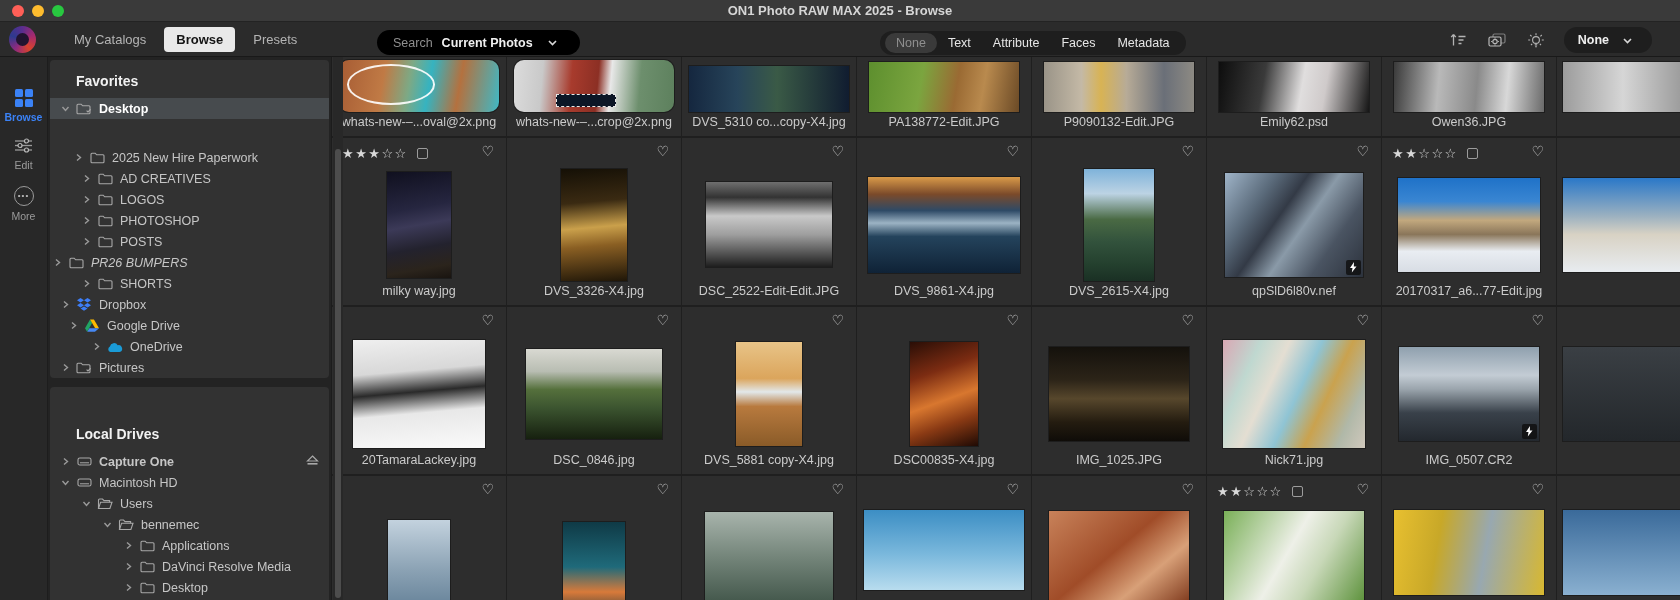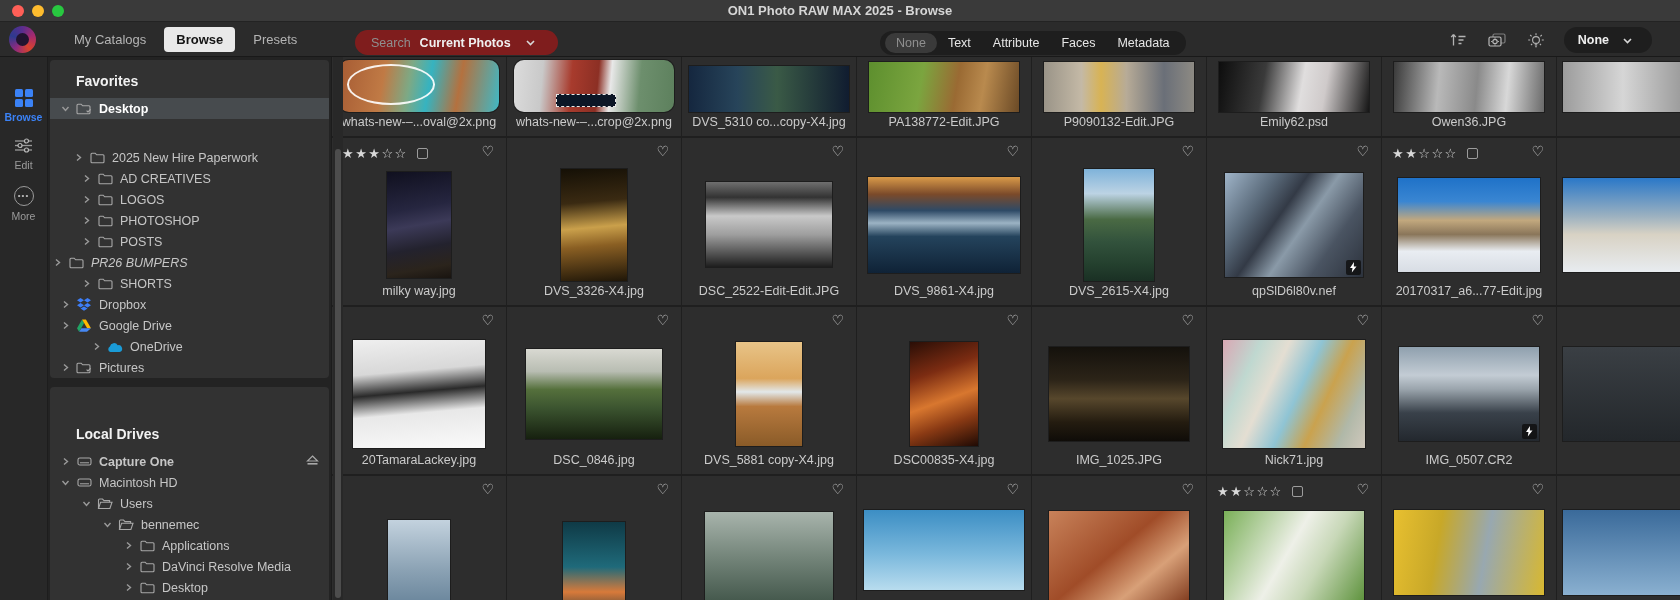--- a/index.html
+++ b/index.html
@@ -13,21 +13,21 @@
   .light.red{background:#ff5f57}.light.yellow{background:#febc2e}.light.green{background:#28c840}
   .wtitle{position:absolute;left:0;right:0;text-align:center;font-size:13px;font-weight:bold;color:#d6d6d6;pointer-events:none}
   
   .header{height:35px;background:#2b2b2b;border-bottom:1px solid #191919;position:relative;z-index:20}
   .logo{position:absolute;left:9px;top:4px;width:27px;height:27px;border-radius:50%;
     background:conic-gradient(#5b2d8e,#a62a6e,#d8432c,#8e2a7e,#2d3a8e,#5b2d8e)}
   .logo::after{content:"";position:absolute;inset:7px;border-radius:50%;background:#211430}
   .tabs{position:absolute;left:62px;top:0;height:35px;display:flex;align-items:center;gap:6px}
   .tab{padding:5px 12px;color:#b4b4b4;font-size:13px;border-radius:4px;white-space:nowrap}
   .tab.active{background:#e9e9e9;color:#141414;font-weight:bold}
-  .search-pill{position:absolute;left:355px;top:8px;height:25px;border-radius:13px;background:#7f1d1d;
+  .search-pill{position:absolute;left:377px;top:8px;height:25px;border-radius:13px;background:#000000;
     display:flex;align-items:center;gap:9px;padding:0 16px;font-size:12.5px}
   .search-pill .slabel{color:#8f8f8f}
   .search-pill .sscope{color:#f0f0f0;font-weight:bold}
   .filter-seg{position:absolute;left:880px;top:9px;height:24px;border-radius:12px;background:#1e1e1e;
     display:flex;align-items:center;padding:0 5px}
   .fitem{padding:3px 11px;font-size:12.5px;color:#e6e6e6;border-radius:10px;white-space:nowrap}
   .fitem.dim{background:#3a3a3a;color:#8f8f8f}
   .right-cluster{position:absolute;right:28px;top:5px;display:flex;align-items:center;gap:17px}
   .hicon{display:flex;align-items:center;justify-content:center;width:22px;height:22px}
   .none-pill{background:#1e1e1e;border-radius:13px;height:26px;padding:0 14px;display:flex;gap:7px;
@@ -296,21 +296,21 @@
                 <polyline points="3,1.5 6.5,4.5 3,7.5" fill="none" stroke="#9a9a9a" stroke-width="1.4"></polyline>
               </svg>
             </span>
             <span class="ticon">
               <svg width="14" height="13" viewBox="0 0 14 13">
                 <path fill="#3d7ef8" d="M3.5 0 7 2.3 3.5 4.6 0 2.3Z M10.5 0 14 2.3 10.5 4.6 7 2.3Z M3.5 5 7 7.3 3.5 9.6 0 7.3Z M10.5 5 14 7.3 10.5 9.6 7 7.3Z M3.5 10.4 7 12.7 10.5 10.4 7 8.6Z"></path>
               </svg>
             </span>
             <span class="tlabel">Dropbox</span>
           </div>
-          <div class="tree-row" style="padding-left: 8px;">
+          <div class="tree-row" style="padding-left: 16px;">
             <span class="chev">
               <svg width="9" height="9" viewBox="0 0 9 9">
                 <polyline points="3,1.5 6.5,4.5 3,7.5" fill="none" stroke="#9a9a9a" stroke-width="1.4"></polyline>
               </svg>
             </span>
             <span class="ticon">
               <svg width="14" height="13" viewBox="0 0 16 14">
                 <path fill="#21a464" d="M5.8 0 0 10 2.4 14 8.2 4Z"></path>
                 <path fill="#ffba00" d="M5.8 0H10.2L16 10H11.6Z"></path>
                 <path fill="#4688f4" d="M2.6 14H11.4L16 10H5Z"></path>

